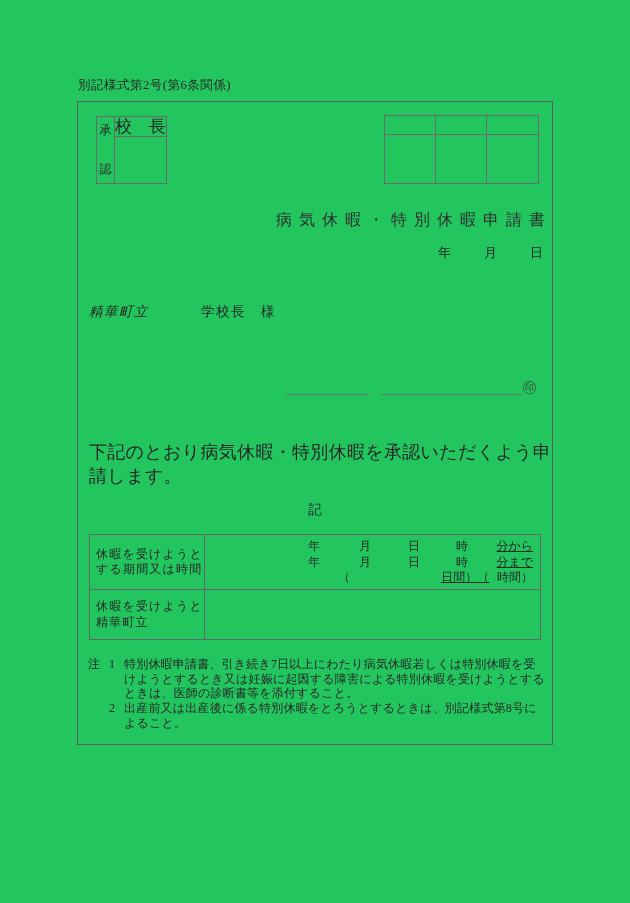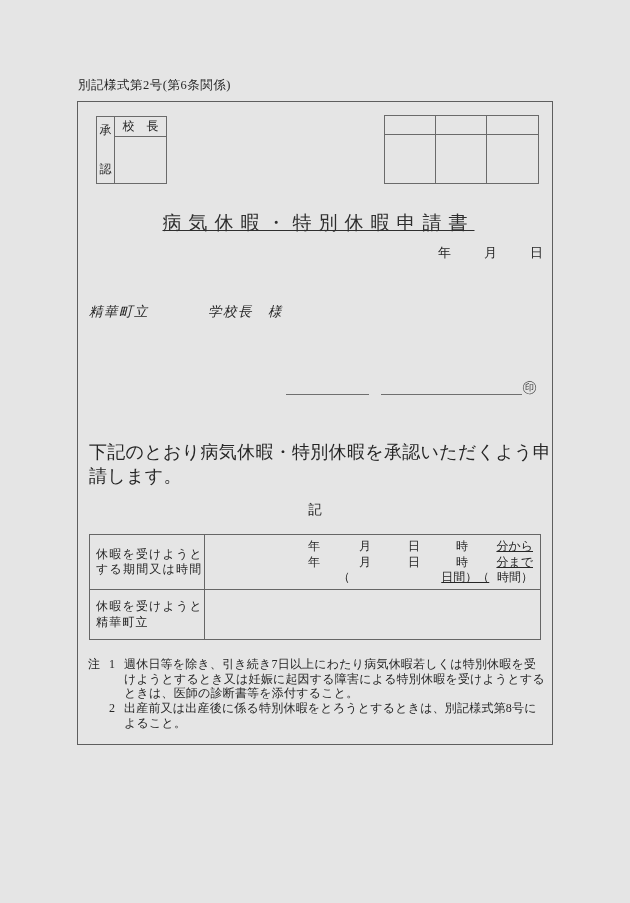--- a/index.html
+++ b/index.html
@@ -4,21 +4,21 @@
 <style>
   html, body {
     margin: 0;
     padding: 0;
     background: #fcfcfc;
   }
   .paper {
     position: relative;
     width: 630px;
     height: 903px;
-    background: #e5e5e5;
+    background: #22c55e;
     font-family: "Liberation Serif", "DejaVu Serif", serif;
     color: #262626;
     overflow: hidden;
   }
   .form-code {
     position: absolute;
     left: 78px;
     top: 77px;
     font-size: 12.5px;
     letter-spacing: 0.5px;
@@ -56,21 +56,21 @@
     line-height: 12px;
   }
   .approval-right { flex: 1; display: flex; flex-direction: column; }
   .approval-header {
     height: 20px;
     border-bottom: 1px solid #6a6a6a;
     box-sizing: border-box;
     display: flex;
     align-items: center;
     justify-content: center;
-    font-size: 12px;
+    font-size: 17px;
   }
   .approval-body { flex: 1; }
   
   .stamp-table {
     position: absolute;
     left: 306px;
     top: 13px;
     width: 155px;
     height: 69px;
     border: 1px solid #6a6a6a;
@@ -80,42 +80,41 @@
     grid-template-rows: 19px 1fr;
   }
   .stamp-cell { border-right: 1px solid #6a6a6a; border-bottom: 1px solid #6a6a6a; }
   .stamp-cell.last-col { border-right: none; }
   .stamp-cell.last-row { border-bottom: none; }
   .doc-title {
     position: absolute;
     left: 0;
     top: 108px;
     width: 100%;
-    text-align: center;
-    font-size: 19px;
+    text-align: right;
+    font-size: 16px;
     letter-spacing: 7px;
     text-indent: 7px;
     color: #2e2e2e;
-    text-decoration: underline;
   }
   .date-line {
     position: absolute;
     left: 0;
     top: 142px;
     width: 100%;
     box-sizing: border-box;
     display: flex;
     justify-content: flex-end;
     gap: 33px;
     padding-right: 9px;
     font-size: 13px;
   }
   .addressee { position: absolute; left: 0; top: 201px; width: 100%; height: 18px; font-size: 13.5px; letter-spacing: 1.5px; }
   .addressee .municipality { position: absolute; left: 11px; font-style: italic; }
-  .addressee .school-head { position: absolute; left: 130px; font-style: italic; }
+  .addressee .school-head { position: absolute; left: 123px; }
   .sig-labels { position: absolute; left: 0; top: 249px; width: 100%; height: 16px; font-size: 13px; }
   .sig-labels .position-label { position: absolute; left: 231px; }
   .sig-labels .name-label { position: absolute; left: 326px; }
   .sig-line { position: absolute; top: 279px; height: 13px; border-bottom: 1px solid #6f6f6f; }
   .sig-line.position-line { left: 208px; width: 83px; }
   .sig-line.name-line { left: 303px; width: 141px; }
   .seal-mark { position: absolute; left: 444px; top: 276px; font-size: 15px; color: #3a3a3a; }
   .statement { position: absolute; left: 11px; top: 338px; font-size: 18px; letter-spacing: 0.3px; }
   .ki-heading { position: absolute; left: 0; top: 399px; width: 100%; text-align: center; font-size: 13.5px; }
   
@@ -256,21 +255,21 @@
         <td class="value-cell"></td>
       </tr>
     </tbody>
       </table>
 
     <div class="notes">
       <span class="note-label">注</span>
       <div class="note-items">
         <div class="note-item">
           <span class="note-num">1</span>
-          <span class="note-text">週休日等を除き、引き続き7日以上にわたり病気休暇若しくは特別休暇を受けようとするとき又は妊娠に起因する障害による特別休暇を受けようとするときは、医師の診断書等を添付すること。</span>
+          <span class="note-text">特別休暇申請書、引き続き7日以上にわたり病気休暇若しくは特別休暇を受けようとするとき又は妊娠に起因する障害による特別休暇を受けようとするときは、医師の診断書等を添付すること。</span>
         </div>
         <div class="note-item">
           <span class="note-num">2</span>
           <span class="note-text">出産前又は出産後に係る特別休暇をとろうとするときは、別記様式第8号によること。</span>
         </div>
       </div>
     </div>
 
   </div>
 </div>

